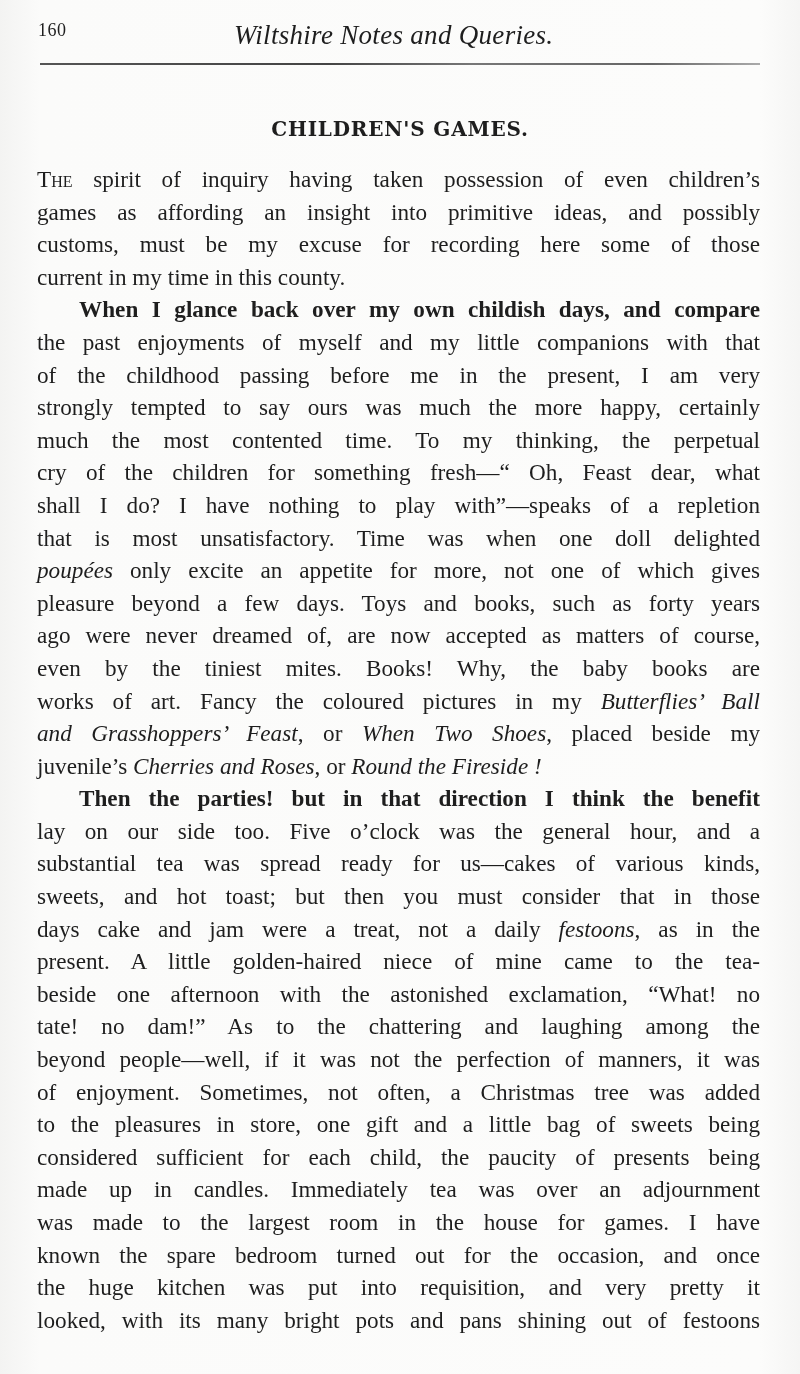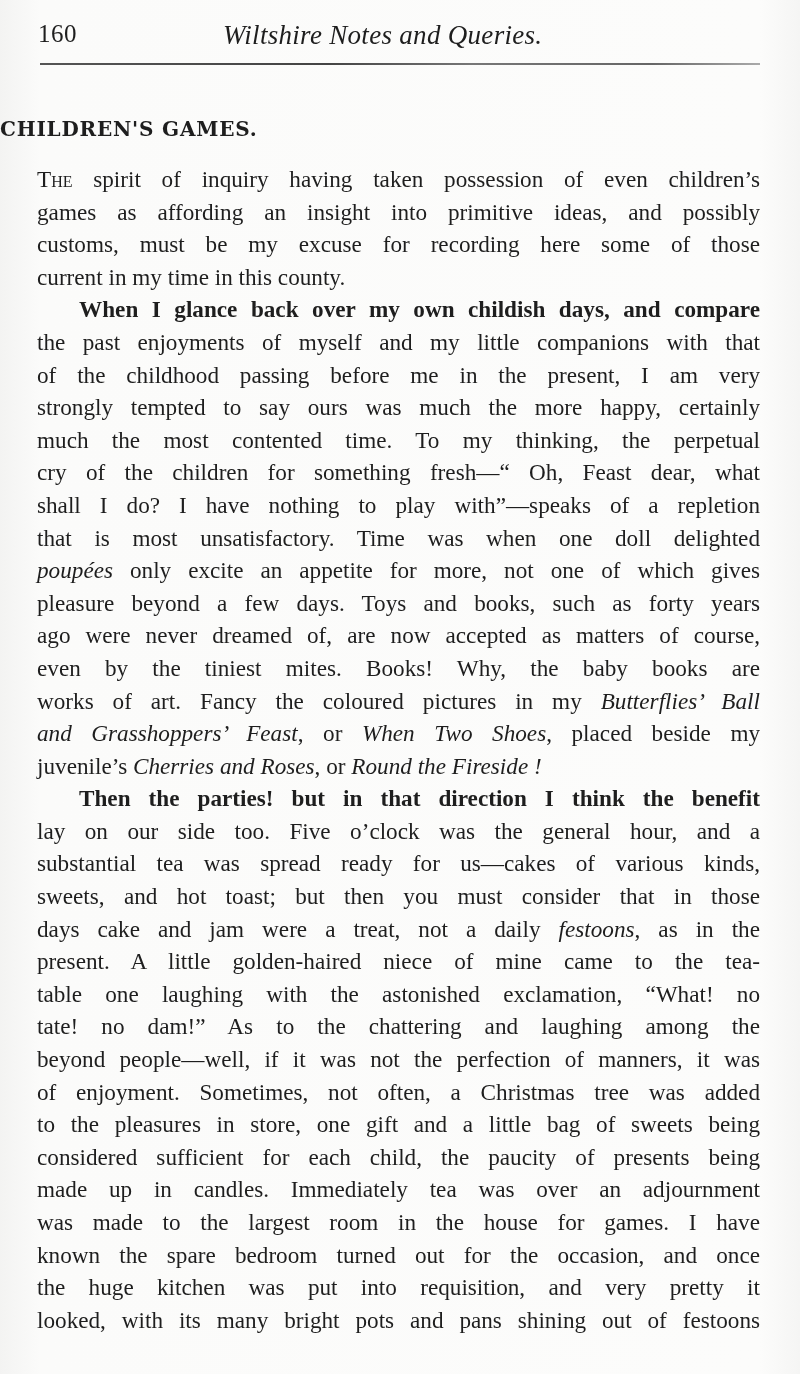--- a/index.html
+++ b/index.html
@@ -6,32 +6,32 @@
   body {
     width: 800px; height: 1374px; position: relative; overflow: hidden;
     font-family: "Liberation Serif", "DejaVu Serif", serif;
     color: #1e1e1e;
     background: linear-gradient(90deg, #f3f3f2 0px, #fbfbfa 40px, #fcfcfb 760px, #f5f5f4 800px);
   }
   .header {
     position: absolute; left: 38px; top: 16px; width: 722px; height: 40px;
   }
   .page-num {
-    position: absolute; left: 0; top: 4px; font-size: 25px; letter-spacing: 0.5px;
+    position: absolute; left: 0; top: 4px; font-size: 18px; letter-spacing: 0.5px;
   }
   .running-title {
-    position: absolute; left: 185px; top: 4px; font-size: 27px; font-style: italic;
+    position: absolute; left: 196px; top: 4px; font-size: 27px; font-style: italic;
     letter-spacing: 0.3px;
   }
   .rule {
     position: absolute; left: 40px; top: 63px; width: 720px; height: 2px;
     background: linear-gradient(90deg, #555 0%, #444 40%, #777 60%, #666 85%, #aaa 100%);
   }
   .heading {
-    position: absolute; left: 0; width: 800px; top: 117px; 
+    position: absolute; left: 0; width: 800px; top: 117px; text-align: center;
     font-family: "DejaVu Serif", "Liberation Serif", serif;
     font-weight: bold; font-size: 20px; letter-spacing: 0.8px;
   }
   .body-text {
     position: absolute; left: 37px; top: 163px; width: 723px;
     font-size: 23.2px; line-height: 32.6px;
   }
   .line {
     display: block; white-space: nowrap; text-align: justify;
     text-align-last: justify; height: 32.6px;
@@ -71,21 +71,21 @@
     <span class="line"><span>even by the tiniest mites.  Books!  Why, the baby books are</span></span>
     <span class="line"><span>works of art.  Fancy the coloured pictures in my </span><i>Butterflies’ Ball</i></span>
     <span class="line"><i>and Grasshoppers’ Feast</i><span>, or </span><i>When Two Shoes</i><span>, placed beside my</span></span>
     <span class="line last"><span>juvenile’s </span><i>Cherries and Roses</i><span>, or </span><i>Round the Fireside !</i></span>
     <span class="line indent"><span>Then the parties! but in that direction I think the benefit</span></span>
     <span class="line"><span>lay on our side too.  Five o’clock was the general hour, and a</span></span>
     <span class="line"><span>substantial tea was spread ready for us—cakes of various kinds,</span></span>
     <span class="line"><span>sweets, and hot toast; but then you must consider that in those</span></span>
     <span class="line"><span>days cake and jam were a treat, not a daily </span><i>festoons</i><span>, as in the</span></span>
     <span class="line"><span>present.  A little golden-haired niece of mine came to the tea-</span></span>
-    <span class="line"><span>table one laughing with the astonished exclamation, “What! no</span></span>
+    <span class="line"><span>beside one afternoon with the astonished exclamation, “What! no</span></span>
     <span class="line"><span>tate! no dam!”  As to the chattering and laughing among the</span></span>
     <span class="line"><span>beyond people—well, if it was not the perfection of manners, it was</span></span>
     <span class="line"><span>of enjoyment.  Sometimes, not often, a Christmas tree was added</span></span>
     <span class="line"><span>to the pleasures in store, one gift and a little bag of sweets being</span></span>
     <span class="line"><span>considered sufficient for each child, the paucity of presents being</span></span>
     <span class="line"><span>made up in candles.  Immediately tea was over an adjournment</span></span>
     <span class="line"><span>was made to the largest room in the house for games.  I have</span></span>
     <span class="line"><span>known the spare bedroom turned out for the occasion, and once</span></span>
     <span class="line"><span>the huge kitchen was put into requisition, and very pretty it</span></span>
     <span class="line"><span>looked, with its many bright pots and pans shining out of festoons</span></span>

